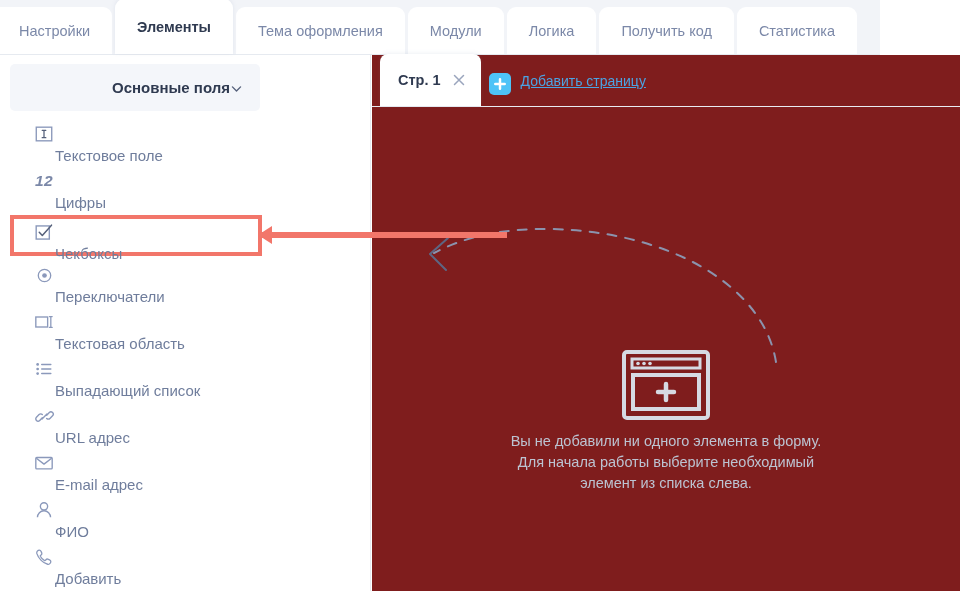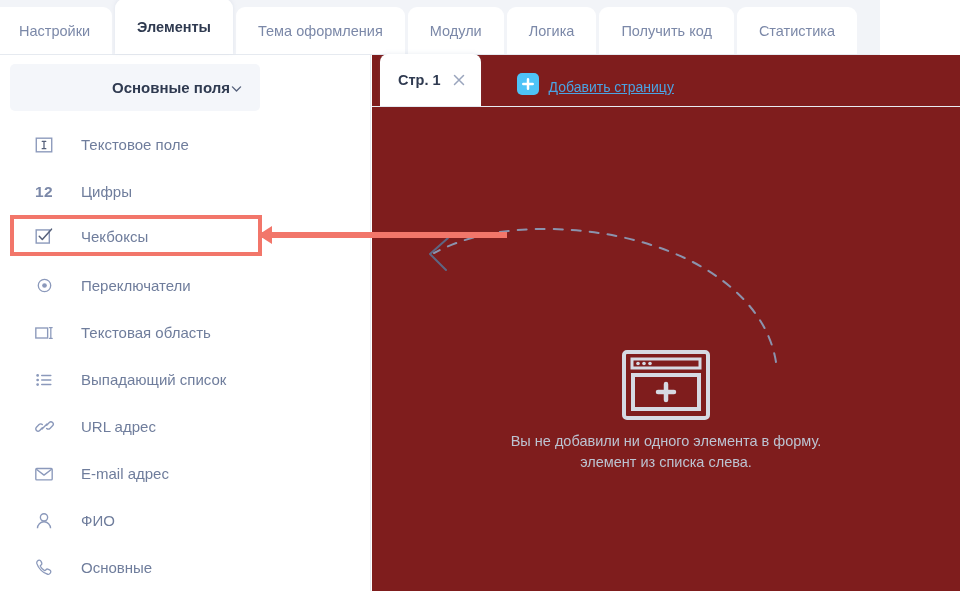--- a/index.html
+++ b/index.html
@@ -51,37 +51,39 @@
     border-radius: 5px;
     display: flex; align-items: center; justify-content: flex-end;
     padding: 0 17px;
   }
   .panel-header-title { font-size: 15px; font-weight: bold; color: #2f3a50; }
   .chev { width: 13px; height: 13px; display: block; }
 
   .item-list { position: absolute; left: 0; top: 66px; width: 371px; }
   .item {
     height: 47px;
-    display: flex; align-items: center;
+    display: flex; align-items: flex-start;
     padding-left: 31px;
+    flex-direction: column;
   }
   .item-icon {
     width: 26px; height: 26px;
     display: flex; align-items: center; justify-content: center;
     color: #8b99bb; flex: 0 0 26px;
   }
   .item-icon svg { display: block; }
   .item-label {
     margin-left: 24px;
     font-size: 15px;
     color: #6f7d9c;
   }
   .num-icon {
     font-size: 15.5px; font-weight: bold; color: #7b88a8;
     letter-spacing: .3px;
+    font-style: italic;
   }
 
   
   .highlight-box {
     position: absolute; left: 10px; top: 215px; width: 252px; height: 41px;
     border: 4px solid #f2766a;
     background: #ffffff;
     z-index: 6;
   }
   .highlight-box .item {
@@ -118,21 +120,21 @@
     border-radius: 8px 8px 0 0;
     display: flex; align-items: center;
     padding: 0 15px 0 18px;
     box-shadow: 0 -1px 4px rgba(120,140,175,.12);
   }
   .pagetab-label { font-size: 14.5px; font-weight: bold; color: #2f3a50; }
   .pagetab-close {
     margin-left: 11px; width: 14px; height: 14px; color: #9aa5bd;
   }
   .addpage {
-    display: flex; align-items: flex-end; margin-left: 36px; margin-bottom: 11px;
+    display: flex; align-items: flex-start; margin-left: 8px; margin-bottom: 11px;
   }
   .plus-badge {
     width: 22px; height: 22px; border-radius: 5px;
     background: #4ec3f7;
     display: flex; align-items: center; justify-content: center;
   }
   .addpage-label {
     margin-left: 10px; font-size: 14px; color: #4ba3e3;
     text-decoration: underline;
   }
@@ -272,21 +274,21 @@
         </span>
         <span class="item-label">ФИО</span>
       </div>
 
       <div class="item">
         <span class="item-icon">
           <svg viewBox="0 0 24 24" width="21" height="21">
               <path d="M6.2 3.5 c1 0 1.4.5 1.8 1.4 l.9 2.1 c.3.8.1 1.3-.5 1.8 l-1 .8 c-.3.3-.4.6-.2 1 a12 12 0 0 0 4.9 4.9 c.4.2.7.1 1-.2 l.8-1 c.5-.6 1-.8 1.8-.5 l2.1.9 c.9.4 1.4.8 1.4 1.8 0 2-1.9 3.6-3.6 3.2 C10.5 18.6 5 13.2 3.2 7.3 2.8 5.5 4.3 3.5 6.2 3.5 Z" fill="none" stroke="#8b99bb" stroke-width="1.5" stroke-linejoin="round"></path>
             </svg>
         </span>
-        <span class="item-label">Основные</span>
+        <span class="item-label">Добавить</span>
       </div>
 
     </div>
   </div>
 
   <div class="highlight-box">
     <div class="item">
       <span class="item-icon">
         <svg viewBox="0 0 24 24" width="21" height="21">
             <rect x="2.5" y="4.5" width="15" height="15" fill="none" stroke="#8b99bb" stroke-width="1.6"></rect>
@@ -334,19 +336,20 @@
           <circle cx="16" cy="13.5" r="1.8" fill="#d6dae3"></circle>
           <circle cx="22" cy="13.5" r="1.8" fill="#d6dae3"></circle>
           <circle cx="28" cy="13.5" r="1.8" fill="#d6dae3"></circle>
           <rect x="11" y="25" width="66" height="34" fill="none" stroke="#d6dae3" stroke-width="4"></rect>
           <path d="M44 34 v16 M36 42 h16" stroke="#d6dae3" stroke-width="4.5" stroke-linecap="round"></path>
         </svg>
       </span>
 
       <div class="empty-text">
         <div>Вы не добавили ни одного элемента в форму.</div>
+        <div>Для начала работы выберите необходимый</div>
         <div>элемент из списка слева.</div>
       </div>
 
     </div>
   </div>
 
 </div>
 
 </body></html>

